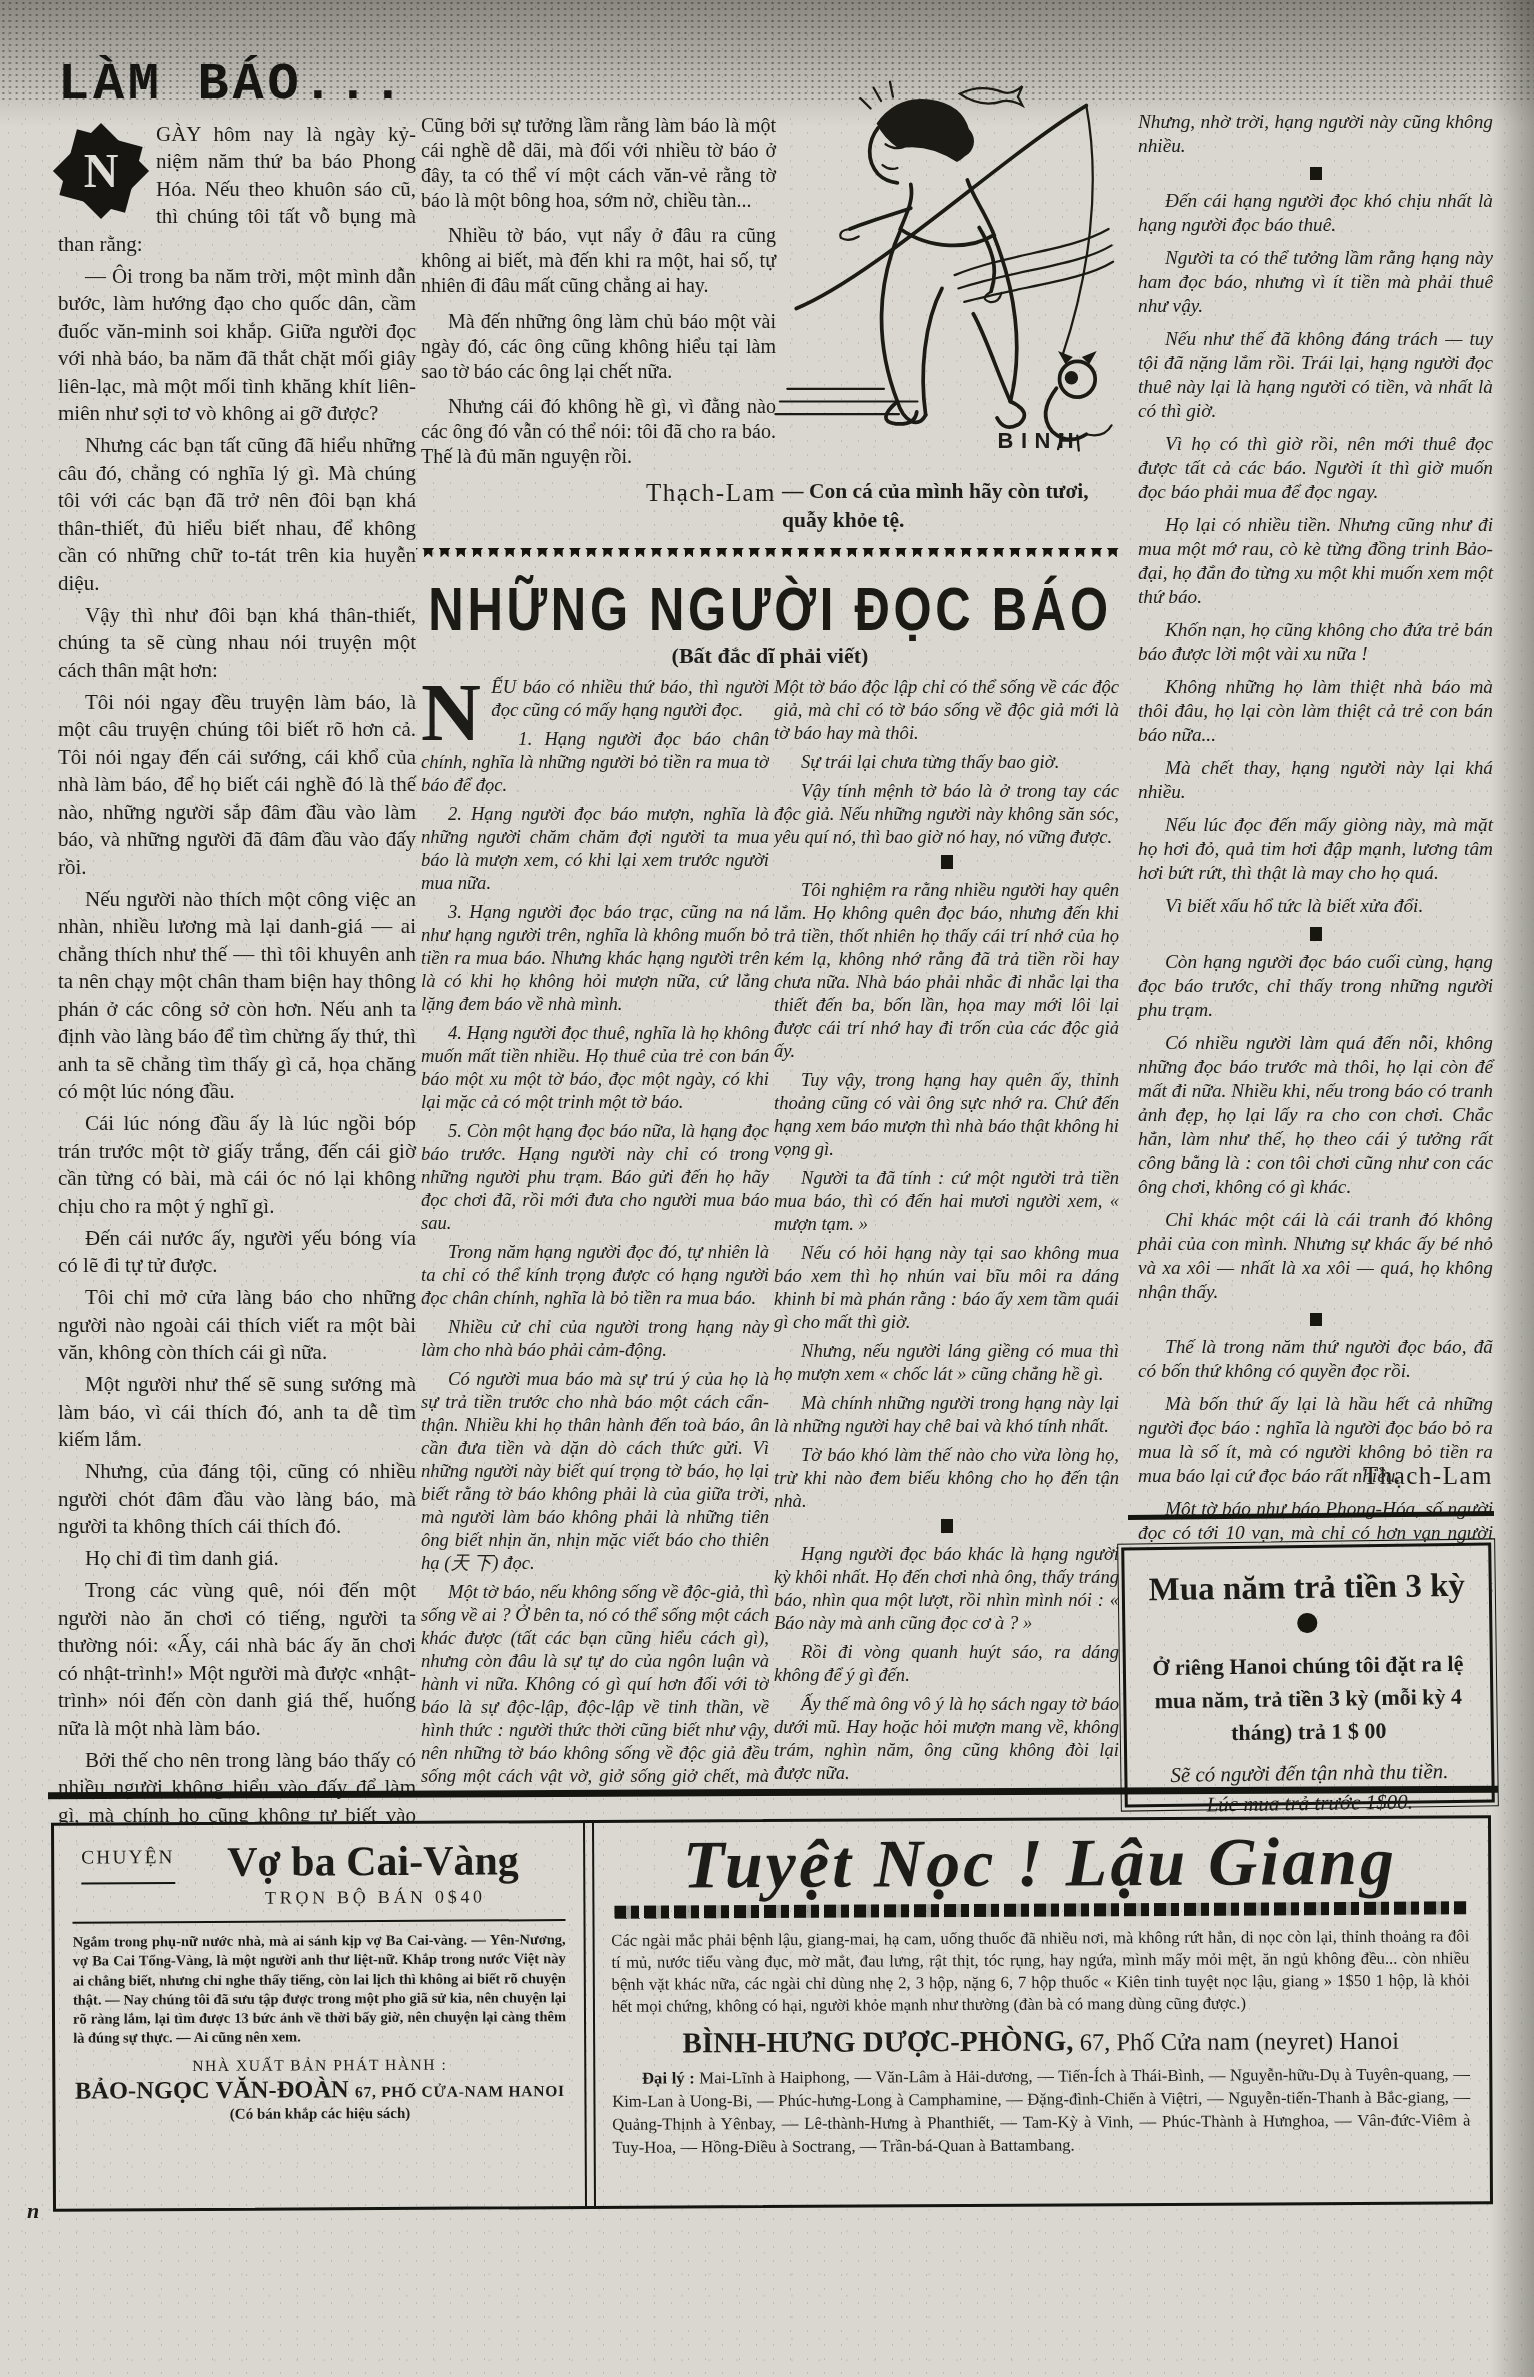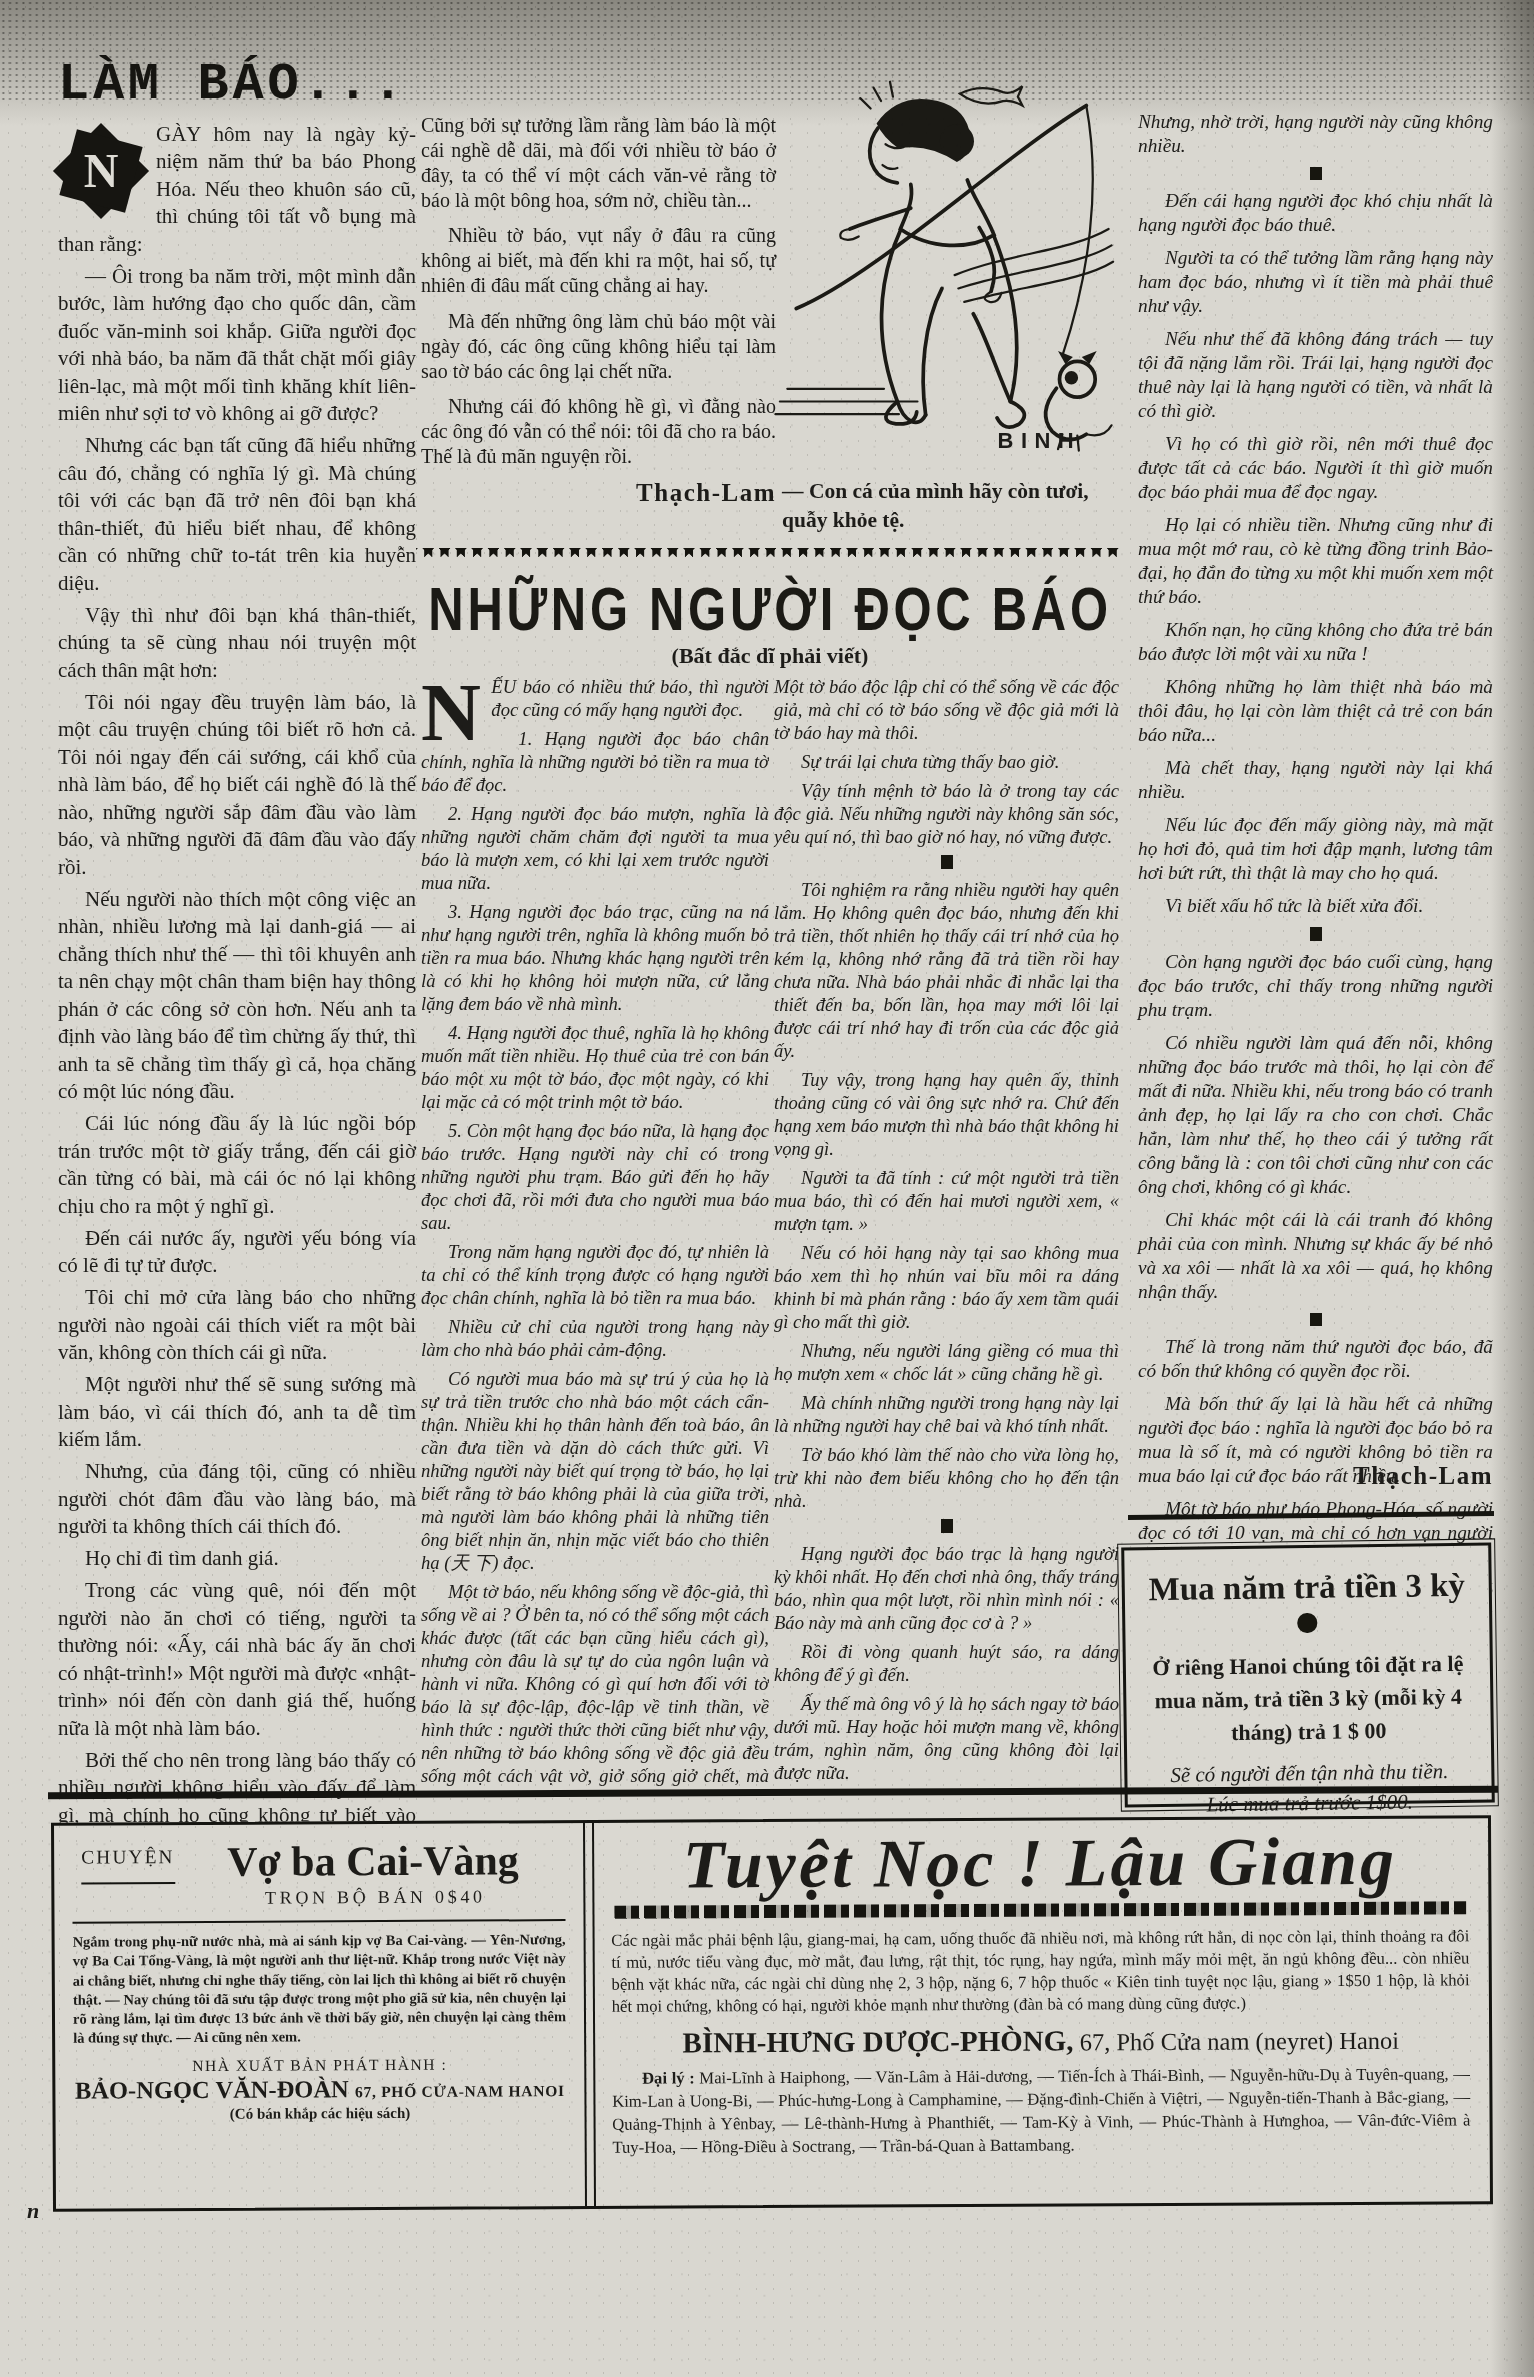--- a/index.html
+++ b/index.html
@@ -14,21 +14,21 @@
     background:linear-gradient(rgba(110,108,100,.75),rgba(110,108,100,0));}
   .topdots{position:absolute;left:0;top:0;right:0;height:104px;pointer-events:none;opacity:.5;
     background-image:radial-gradient(rgba(20,20,18,.9) 1px,transparent 1.2px);background-size:6.7px 6px;}
   .edge{position:absolute;right:0;top:0;width:45px;height:100%;pointer-events:none;
     background:linear-gradient(270deg,rgba(58,56,50,.4),rgba(58,56,50,0));}
   
   .abs{position:absolute;}
   .flow p{margin:0 0 4.5px;text-align:justify;text-indent:27px;}
   .flow p.first{text-indent:0;}
   .orn{width:12px;height:13.4px;background:#17160f;margin:7.4px auto 9px;}
-  .sig{font-weight:700;font-size:25px;text-align:right;letter-spacing:1.5px;}
+  .sig{font-weight:400;font-size:25px;text-align:right;letter-spacing:1.5px;}
   
   .a1c1{left:58px;top:71px;width:358px;height:1716px;font-size:21px;line-height:27.5px;}
   .t1{font-family:Liberation Mono, monospace;font-weight:900;font-size:52px;
       letter-spacing:3.7px;margin:0 0 22px;color:#161511;}
   .star{float:left;width:86px;height:86px;margin:7.4px 12px 0 0;position:relative;}
   .star i{position:absolute;inset:9px;background:#161511;transform:rotate(45deg);}
   .star i.b{transform:rotate(15deg);}
   .star span{position:absolute;inset:0;display:flex;align-items:center;justify-content:center;
       color:#dedcd5;font-weight:900;font-size:48px;font-family:"Liberation Serif",serif;}
   .a1c2{left:421px;top:113px;width:355px;font-size:20px;line-height:25px;}
@@ -257,21 +257,21 @@
           <p class="para">Vậy tính mệnh tờ báo là ở trong tay các độc giả. Nếu những người này không săn sóc, yêu quí nó, thì bao giờ nó hay, nó vững được.</p>
           <div class="orn"></div>
           <p class="para">Tôi nghiệm ra rằng nhiều người hay quên lắm. Họ không quên đọc báo, nhưng đến khi trả tiền, thốt nhiên họ thấy cái trí nhớ của họ kém lạ, không nhớ rằng đã trả tiền rồi hay chưa nữa. Nhà báo phải nhắc đi nhắc lại tha thiết đến ba, bốn lần, họa may mới lôi lại được cái trí nhớ hay đi trốn của các độc giả ấy.</p>
           <p class="para">Tuy vậy, trong hạng hay quên ấy, thỉnh thoảng cũng có vài ông sực nhớ ra. Chứ đến hạng xem báo mượn thì nhà báo thật không hi vọng gì.</p>
           <p class="para">Người ta đã tính : cứ một người trả tiền mua báo, thì có đến hai mươi người xem, « mượn tạm. »</p>
           <p class="para">Nếu có hỏi hạng này tại sao không mua báo xem thì họ nhún vai bĩu môi ra dáng khinh bỉ mà phán rằng : báo ấy xem tầm quái gì cho mất thì giờ.</p>
           <p class="para">Nhưng, nếu người láng giềng có mua thì họ mượn xem « chốc lát » cũng chẳng hề gì.</p>
           <p class="para">Mà chính những người trong hạng này lại là những người hay chê bai và khó tính nhất.</p>
           <p class="para">Tờ báo khó làm thế nào cho vừa lòng họ, trừ khi nào đem biếu không cho họ đến tận nhà.</p>
           <div class="orn"></div>
-          <p class="para">Hạng người đọc báo trạc là hạng người kỳ khôi nhất. Họ đến chơi nhà ông, thấy tráng báo, nhìn qua một lượt, rồi nhìn mình nói : « Báo này mà anh cũng đọc cơ à ? »</p>
+          <p class="para">Hạng người đọc báo khác là hạng người kỳ khôi nhất. Họ đến chơi nhà ông, thấy tráng báo, nhìn qua một lượt, rồi nhìn mình nói : « Báo này mà anh cũng đọc cơ à ? »</p>
           <p class="para">Rồi đi vòng quanh huýt sáo, ra dáng không để ý gì đến.</p>
           <p class="para">Ấy thế mà ông vô ý là họ sách ngay tờ báo dưới mũ. Hay hoặc hỏi mượn mang về, không trám, nghìn năm, ông cũng không đòi lại được nữa.</p>
         </div>
     </div>
   </section>
 
   <aside class="abs subbox">
     <div class="sb-title">Mua năm trả tiền 3 kỳ</div>
     <div class="sb-dot"></div>
     <div class="sb-body">Ở riêng Hanoi chúng tôi đặt ra lệ mua năm, trả tiền 3 kỳ (mỗi kỳ 4 tháng) trả 1 $ 00</div>

